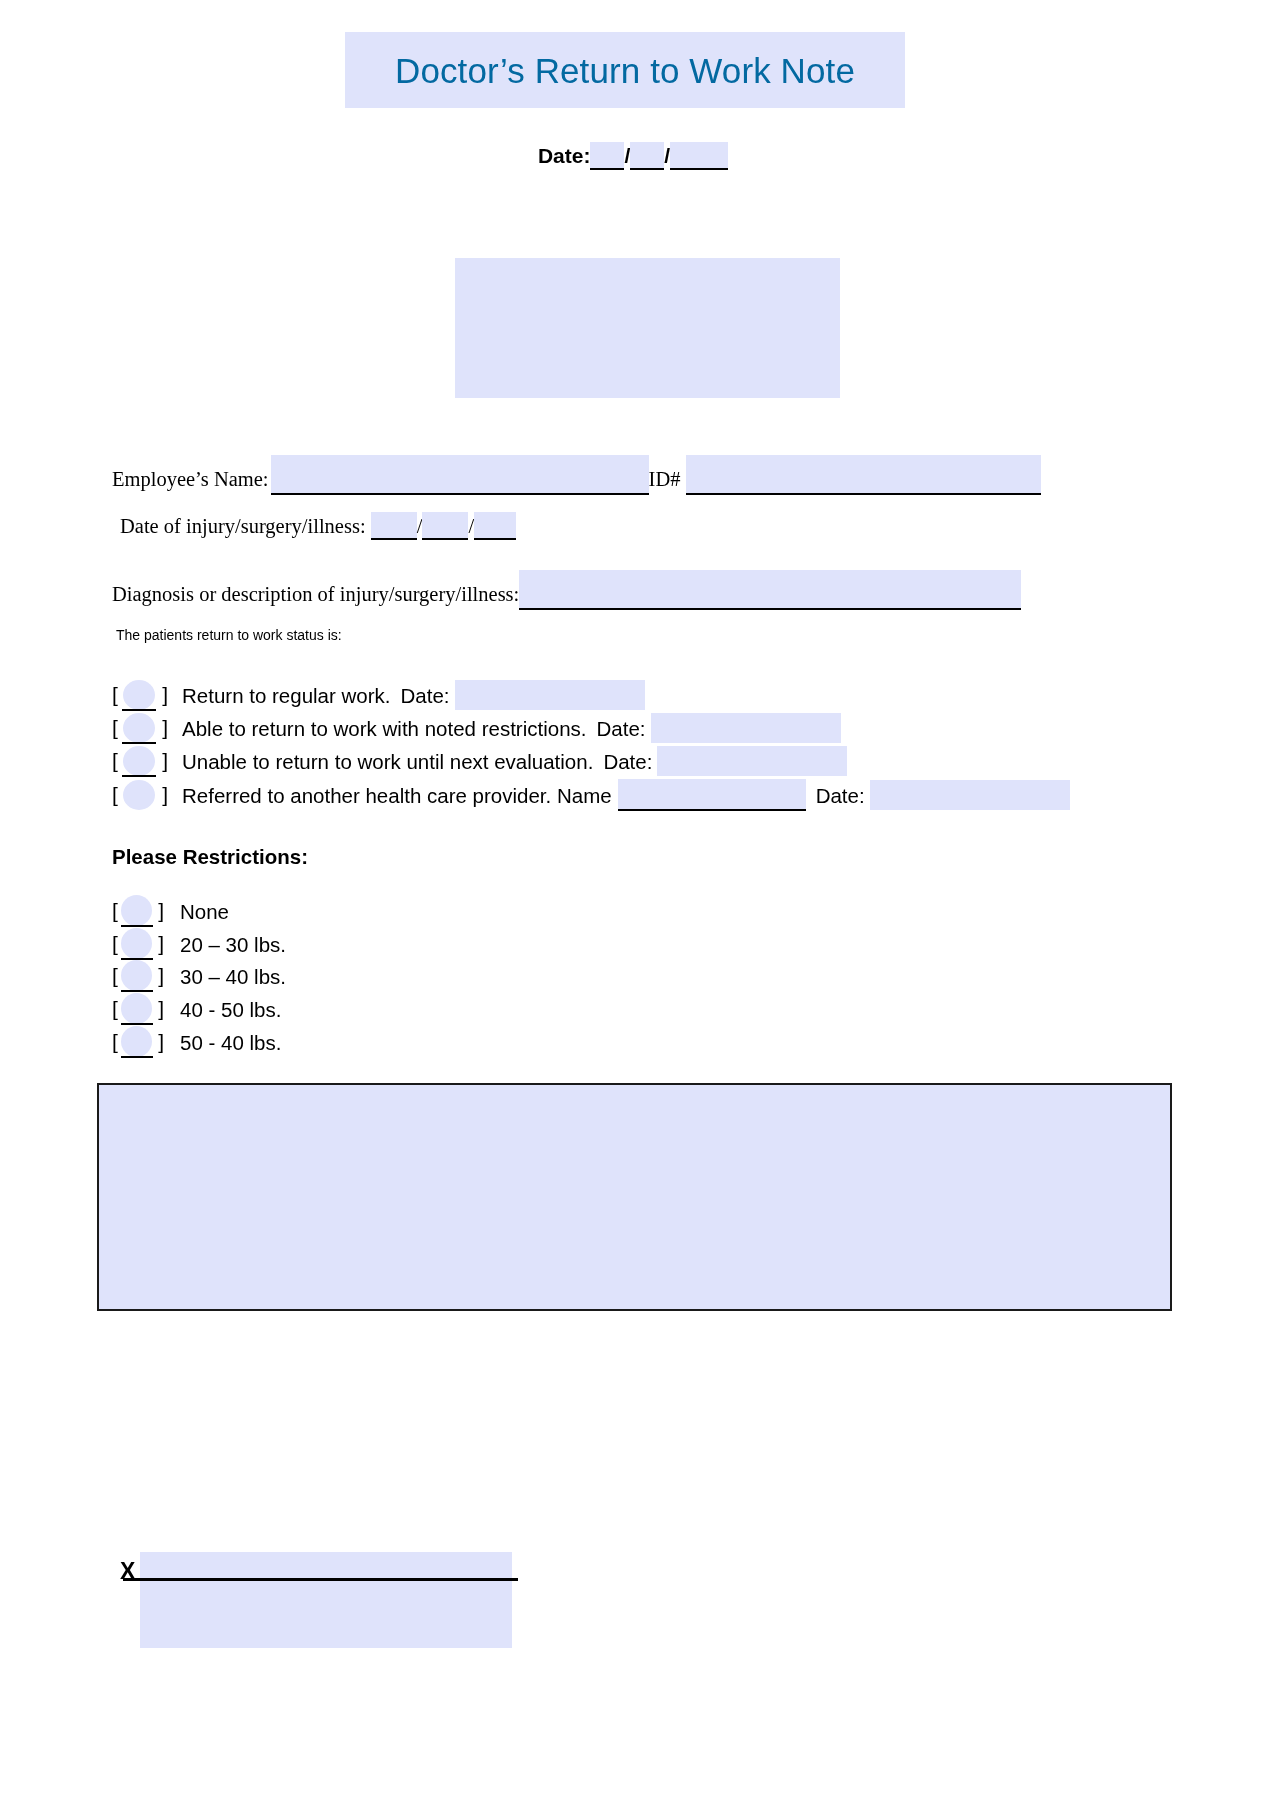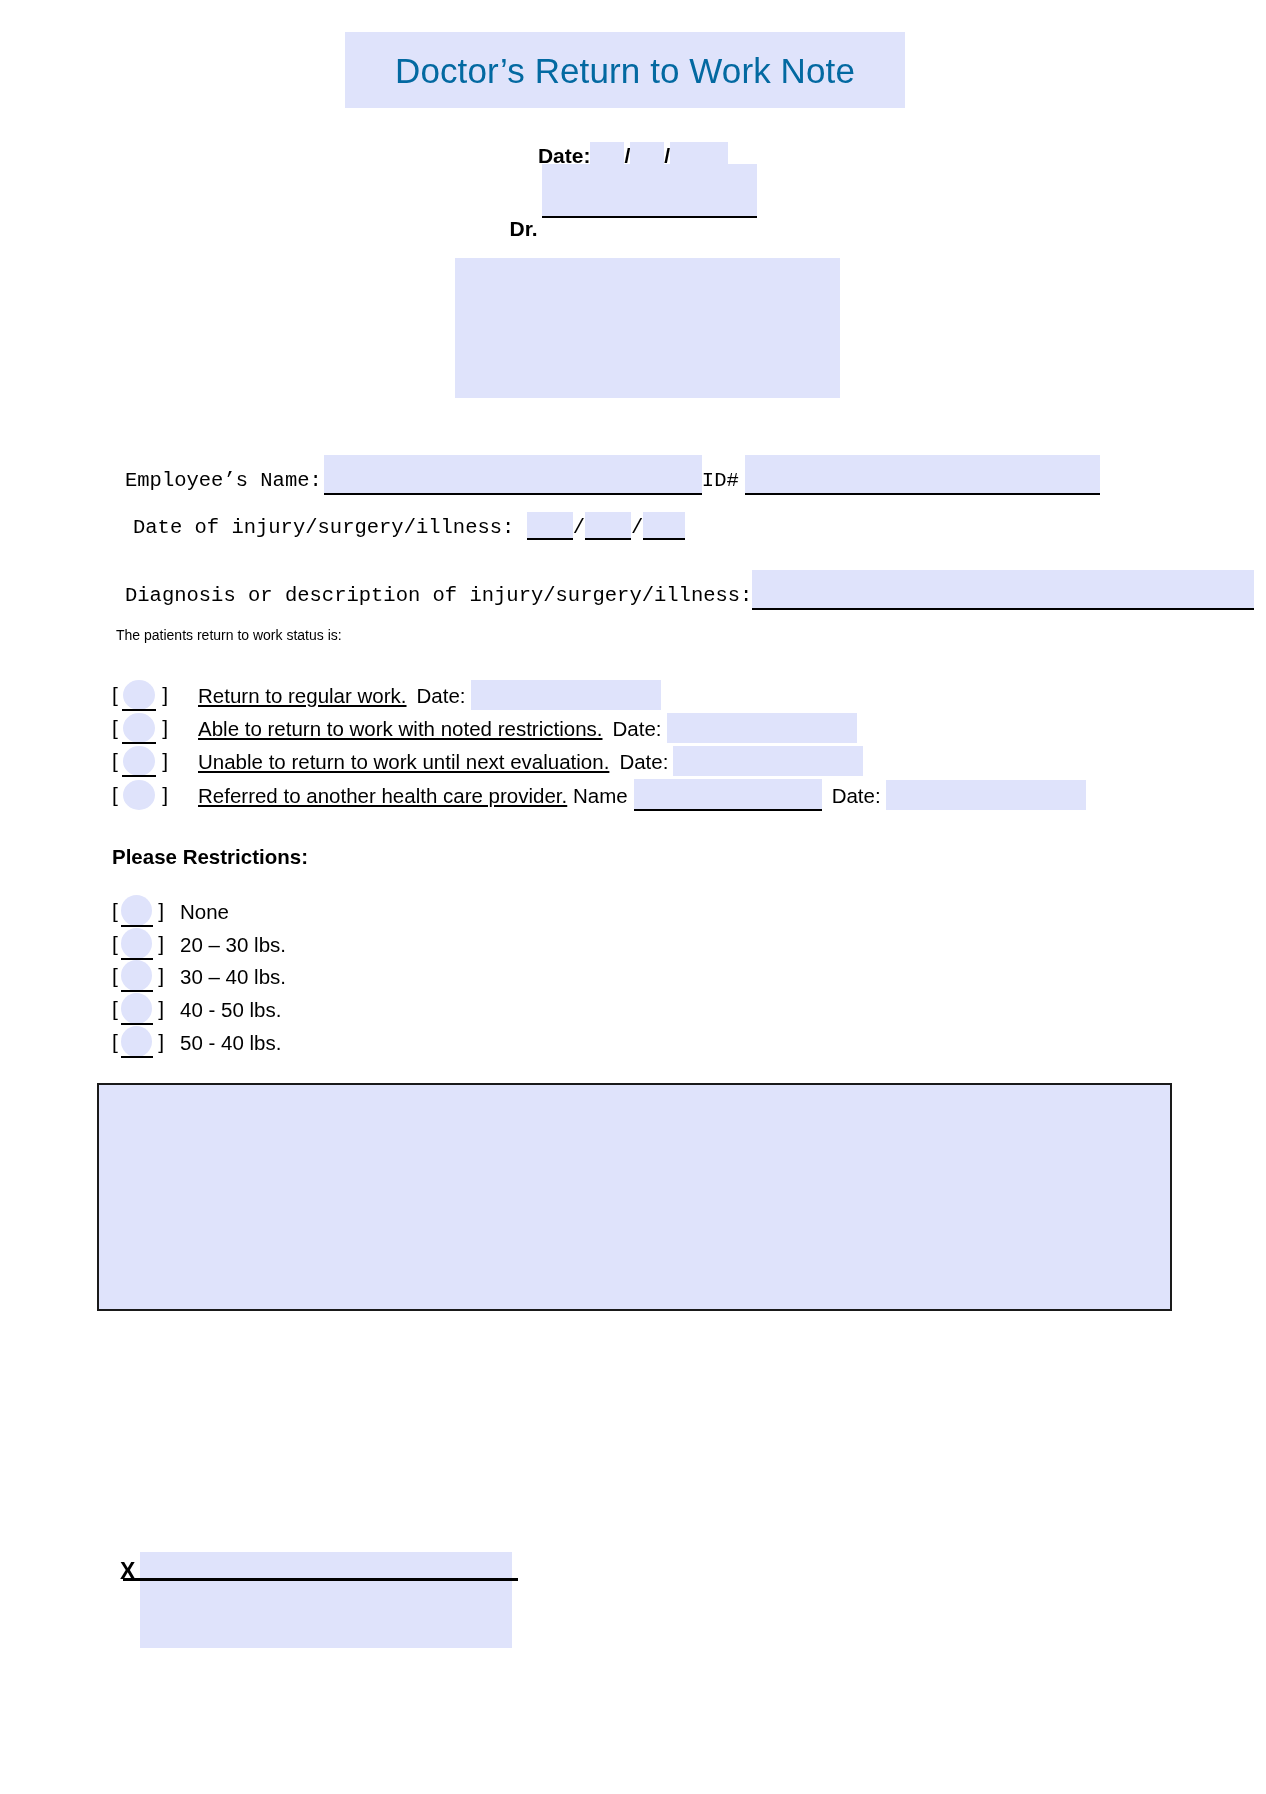--- a/index.html
+++ b/index.html
@@ -40,21 +40,21 @@
   }
 
   
   .addr-box{
     position:absolute;left:455px;top:258px;width:385px;height:140px;background:#dfe3fb;
   }
 
   
   .line{
     position:absolute;font-size:20.5px;line-height:1;color:#000;
-    font-family:Liberation Mono, monospace;white-space:nowrap;margin-left:13px;
+    font-family:Liberation Serif, serif;white-space:nowrap;
   }
   .lbl-txt{font-size:20.5px;}
 
   .row-emp{left:112px;top:455px;}
   .row-doi{left:120px;top:512px;}
   .row-dx{left:112px;top:570px;}
 
   .f-name{width:378px;height:38px;background:#dfe3fb;border-bottom:2.5px solid #000;display:inline-block;vertical-align:-9px;margin-left:2px;}
   .f-id{width:355px;height:38px;background:#dfe3fb;border-bottom:2.5px solid #000;display:inline-block;vertical-align:-9px;margin-left:6px;}
   .f-doi{display:inline-block;background:#dfe3fb;border-bottom:2.5px solid #000;height:26px;vertical-align:-7px;}
@@ -75,21 +75,21 @@
   .cb .brl{left:0px;} .cb .brr{right:0px;}
   .cb .oval{
     position:absolute;left:11px;top:-2px;width:32px;height:30px;
     background:#dfe3fb;border-radius:50%;
   }
   .cb .bar{
     position:absolute;left:10px;bottom:-1px;width:34px;height:0;
     border-bottom:2.5px solid #000;
   }
   .cb.norule .bar{border-bottom:none;}
-  .opt-txt{margin-left:30px;text-decoration:underline;}
+  .opt-txt{margin-left:14px;}
   .dt-lbl{margin-left:10px;}
   .f-dt{display:inline-block;height:30px;background:#dfe3fb;vertical-align:-7px;margin-left:5px;}
   .f-dt.w1{width:190px;} .f-dt.w2{width:190px;} .f-dt.w3{width:190px;} .f-dt.w4{width:200px;}
   .f-nm{display:inline-block;width:188px;height:30px;background:#dfe3fb;border-bottom:2.5px solid #000;vertical-align:-8px;margin-left:6px;}
 
   .st1{top:680px;} .st2{top:713px;} .st3{top:746px;} .st4{top:779px;}
 
   
   .cb2{
     display:inline-block;position:relative;vertical-align:-7px;
@@ -137,23 +137,20 @@
 <div class="page">
 
   <div class="title-band">
     <span class="title-text">Doctor’s Return to Work Note</span>
   </div>
 
   <div class="date-row">
     <span class="lbl">Date:</span><span class="dslot m"></span><span class="slash">/</span><span class="dslot d"></span><span class="slash">/</span><span class="dslot y"></span>
   </div>
 
-  <div class="dr-row">
-    <span class="dr-lbl">Dr.</span><span class="dr-fld"></span>
-  </div>
 
   <div class="addr-box"></div>
 
   <div class="line row-emp">
     <span class="lbl-txt">Employee’s Name:</span><span class="f-name"></span><span class="lbl-txt">ID#</span><span class="f-id"></span>
   </div>
 
   <div class="line row-doi">
     <span class="lbl-txt">Date of injury/surgery/illness:</span>&nbsp;<span class="f-doi a"></span><span>/</span><span class="f-doi b"></span><span>/</span><span class="f-doi c"></span>
   </div>

